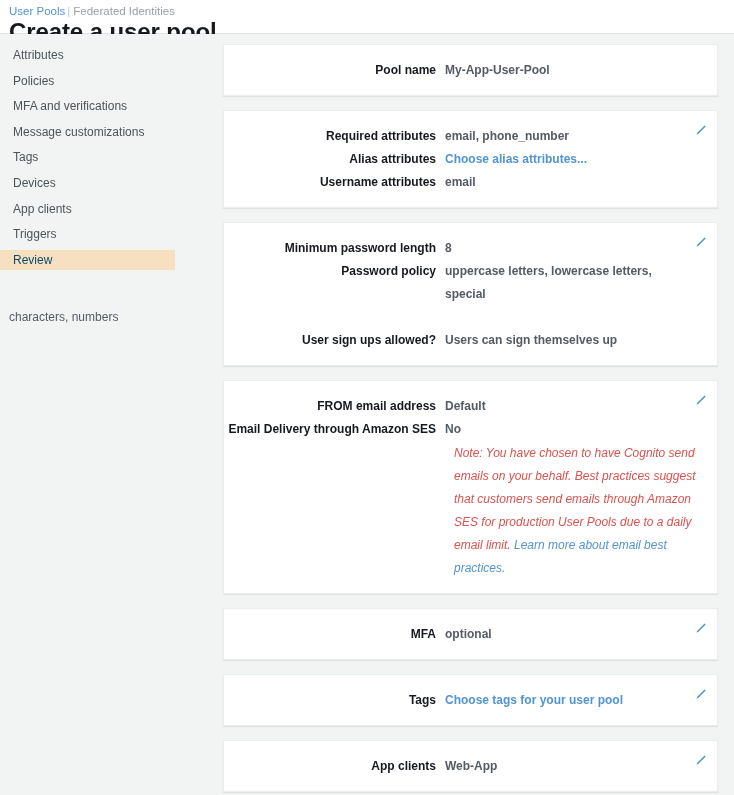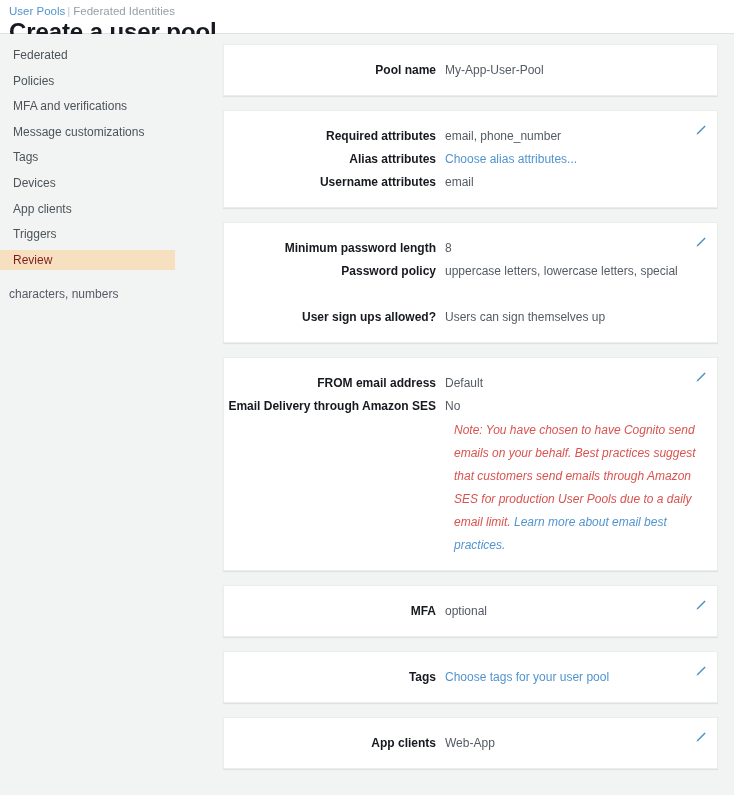--- a/index.html
+++ b/index.html
@@ -87,21 +87,21 @@
     font-size: 12px;
     color: #4b5459;
     line-height: 14px;
     padding: 3px 0 3px 13px;
     margin-bottom: 5.6px;
     cursor: pointer;
     white-space: nowrap;
   }
   .nav-item.active {
     background: #f7e0c0;
-    color: #7f1d1d;
+    color: #0c4a6e;
   }
 
   
   .panels {
     position: absolute;
     left: 223px; top: 10px;
     width: 495px;
   }
   .panel {
     position: relative;
@@ -123,20 +123,21 @@
     text-align: right;
     font-weight: bold;
     color: #16191f;
     padding-right: 9px;
     white-space: nowrap;
   }
   .row-value {
     color: #545b64;
     flex: 1 1 auto;
     padding-right: 34px;
+    font-weight: bold;
   }
   .row-value.link,
   a.link {
     color: #5294cf;
     cursor: pointer;
     text-decoration: none;
   }
 
   
   .overflow-line {
@@ -183,21 +184,21 @@
     </div>
 
     <div class="page-title">Create a user pool</div>
 
     <button class="cancel-button">Cancel</button>
   </div>
 
   <div class="body-area">
 
     <div class="sidebar">
-      <div class="nav-item">Federated</div>
+      <div class="nav-item">Attributes</div>
       <div class="nav-item">Policies</div>
       <div class="nav-item">MFA and verifications</div>
       <div class="nav-item">Message customizations</div>
       <div class="nav-item">Tags</div>
       <div class="nav-item">Devices</div>
       <div class="nav-item">App clients</div>
       <div class="nav-item">Triggers</div>
       <div class="nav-item active">Review</div>
     </div>
 

